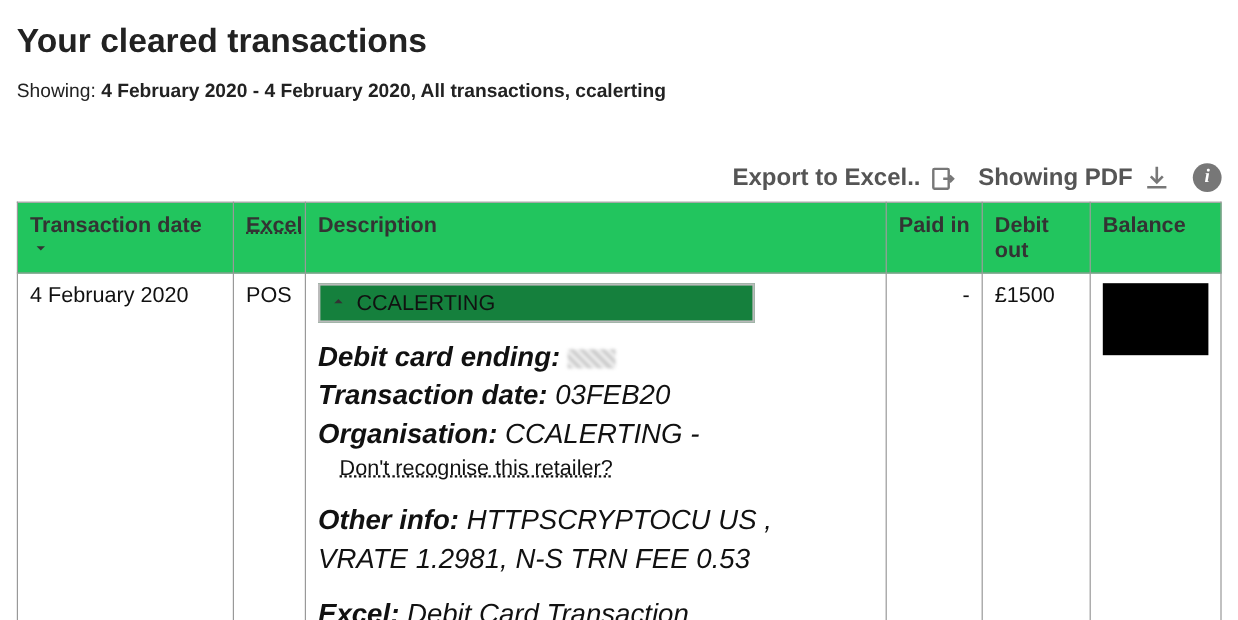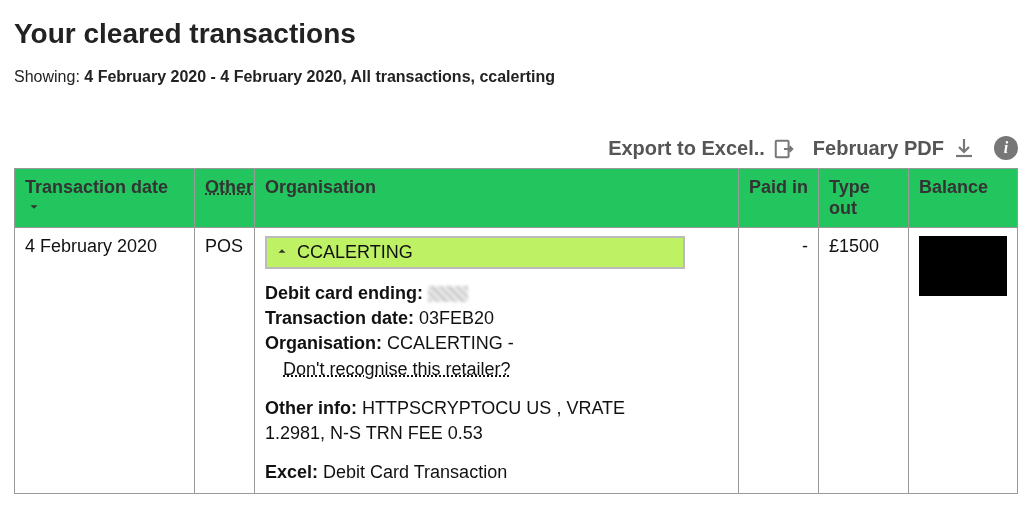--- a/index.html
+++ b/index.html
@@ -79,33 +79,33 @@
   .sort-caret {
     display: inline-block;
     margin-left: 2px;
   }
   .desc-toggle {
     border: 2px solid #bbb;
     padding: 4px 8px;
     display: flex;
     align-items: center;
     gap: 8px;
-    width: 420px;
-    background: #bef264;
+    width: 364px;
+    background: #15803d;
     cursor: pointer;
   }
   .desc-toggle .chev {
     font-size: 14px;
     color: #333;
   }
   .details {
     margin-top: 12px;
     line-height: 1.4;
   }
-  .details .kv { font-size: 18px; }
+  .details .kv { font-size: 23px; font-style: italic; }
   .details .kv .k { font-weight: 700; }
   .details .sp { height: 14px; }
   .link-dotted {
     text-decoration: underline dotted;
     cursor: pointer;
     padding-left: 18px;
     display: inline-block;
   }
   td.paidin { text-align: right; }
   td.paidout { text-align: left; padding-left:12px; }
@@ -136,45 +136,45 @@
 <div class="export-row">
   <span class="export-item">
     <span>Export to Excel..</span>
     <svg width="22" height="22" viewBox="0 0 24 24" fill="none" stroke="#777" stroke-width="2.2">
       <rect x="3" y="3" width="14" height="18" rx="1"></rect>
       <path d="M12 12h9"></path>
       <path d="M18 9l3 3-3 3"></path>
     </svg>
   </span>
   <span class="export-item">
-    <span>February PDF</span>
+    <span>Showing PDF</span>
     <svg width="24" height="24" viewBox="0 0 24 24" fill="none" stroke="#777" stroke-width="2.2">
       <path d="M12 3v12"></path>
       <path d="M7 11l5 5 5-5"></path>
       <path d="M4 20h16"></path>
     </svg>
   </span>
   <span class="info-circle">i</span>
 </div>
 
 <table class="tx">
   <thead>
     <tr>
       <th class="col-date">
         <span>Transaction date</span>
         <span class="sort-caret">
           <svg width="14" height="14" viewBox="0 0 24 24" fill="#333">
               <path d="M6 9l6 6 6-6z"></path>
             </svg>
         </span>
       </th>
-      <th class="col-type">Other</th>
-      <th class="col-desc">Organisation</th>
+      <th class="col-type">Excel</th>
+      <th class="col-desc">Description</th>
       <th class="col-paidin">Paid in</th>
-      <th class="col-paidout">Type out</th>
+      <th class="col-paidout">Debit out</th>
       <th class="col-balance">Balance</th>
     </tr>
   </thead>
   <tbody>
     <tr>
       <td>4 February 2020</td>
       <td>POS</td>
       <td>
         <div class="desc-toggle">
           <span class="chev">

